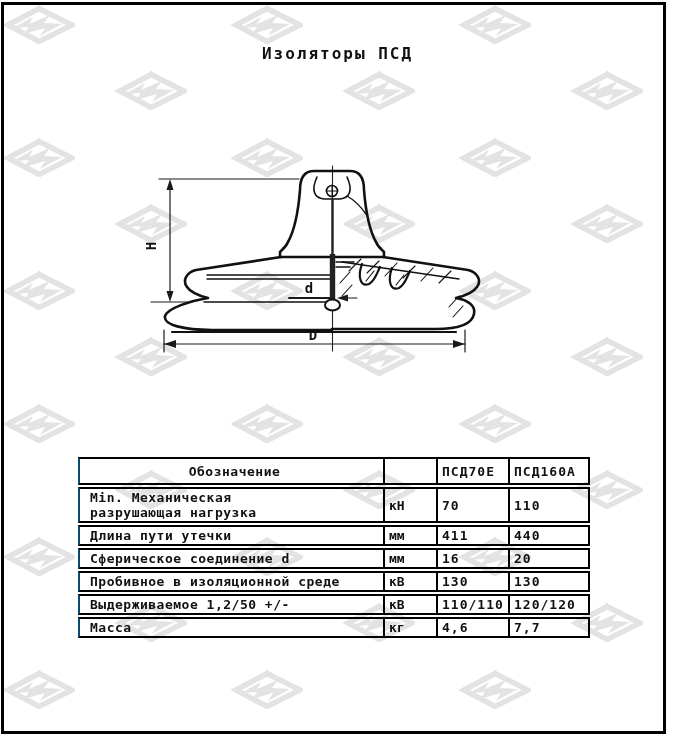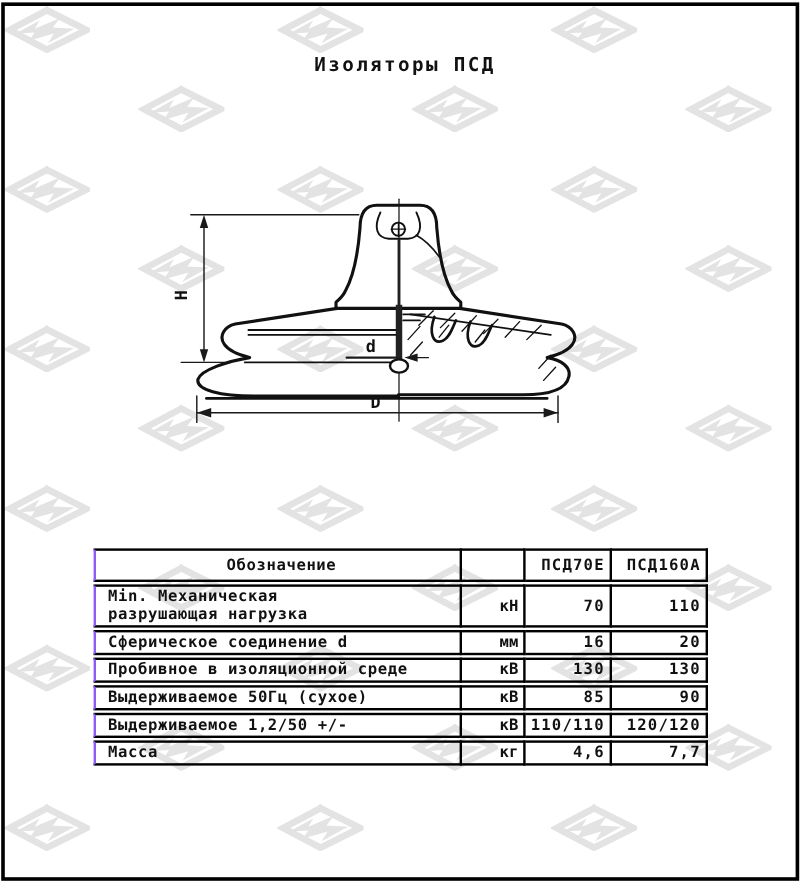--- a/index.html
+++ b/index.html
@@ -19,25 +19,25 @@
   }
   svg.drawing { position:absolute; left:0; top:0; z-index:1; }
   .dim-label { font-family:"DejaVu Sans Mono", monospace; font-size:14px; font-weight:bold; fill:#111; }
   table.spec {
     position:absolute; left:78px; top:455px; width:512px; z-index:2;
     border-collapse:separate; border-spacing:0 2px; table-layout:fixed;
     font-size:13px; font-weight:bold; color:#111;
   }
   table.spec td {
     border:2px solid #000; border-left:0; padding:0 4px;
-    height:17px; line-height:15px; text-align:right; vertical-align:middle;
+    height:17px; line-height:15px; text-align:left; vertical-align:middle;
     letter-spacing:1px; overflow:hidden;
   }
   table.spec td.c-name {
-    border-left:2px solid #8b5cf6; text-align:left; padding-left:10px;
+    border-left:2px solid #0c4a6e; text-align:left; padding-left:10px;
     white-space:pre-wrap; letter-spacing:0.5px;
   }
   table.spec tr.hdr td { height:24px; }
   table.spec tr.hdr td.c-name { text-align:center; }
   table.spec tr.tall td { height:32px; }
   table.spec td.c-unit { font-size:13px; letter-spacing:0; }
 </style>
 </head>
 <body style="--wm: #e3e3e3;">
 
@@ -377,38 +377,38 @@
     <td>ПСД160А</td>
   </tr>
   <tr class="tall">
     <td class="c-name">Min. Механическая
 разрушающая нагрузка</td>
     <td class="c-unit">кН</td>
     <td>70</td>
     <td>110</td>
   </tr>
   <tr>
+    <td class="c-name">Длина пути утечки</td>
+    <td class="c-unit">мм</td>
+    <td>411</td>
+    <td>440</td>
+  </tr>
+  <tr>
     <td class="c-name">Сферическое соединение d</td>
     <td class="c-unit">мм</td>
     <td>16</td>
     <td>20</td>
   </tr>
   <tr>
     <td class="c-name">Пробивное в изоляционной среде</td>
     <td class="c-unit">кВ</td>
     <td>130</td>
     <td>130</td>
   </tr>
   <tr>
-    <td class="c-name">Выдерживаемое 50Гц (сухое)</td>
-    <td class="c-unit">кВ</td>
-    <td>85</td>
-    <td>90</td>
-  </tr>
-  <tr>
     <td class="c-name">Выдерживаемое 1,2/50 +/-</td>
     <td class="c-unit">кВ</td>
     <td>110/110</td>
     <td>120/120</td>
   </tr>
   <tr>
     <td class="c-name">Масса</td>
     <td class="c-unit">кг</td>
     <td>4,6</td>
     <td>7,7</td>

